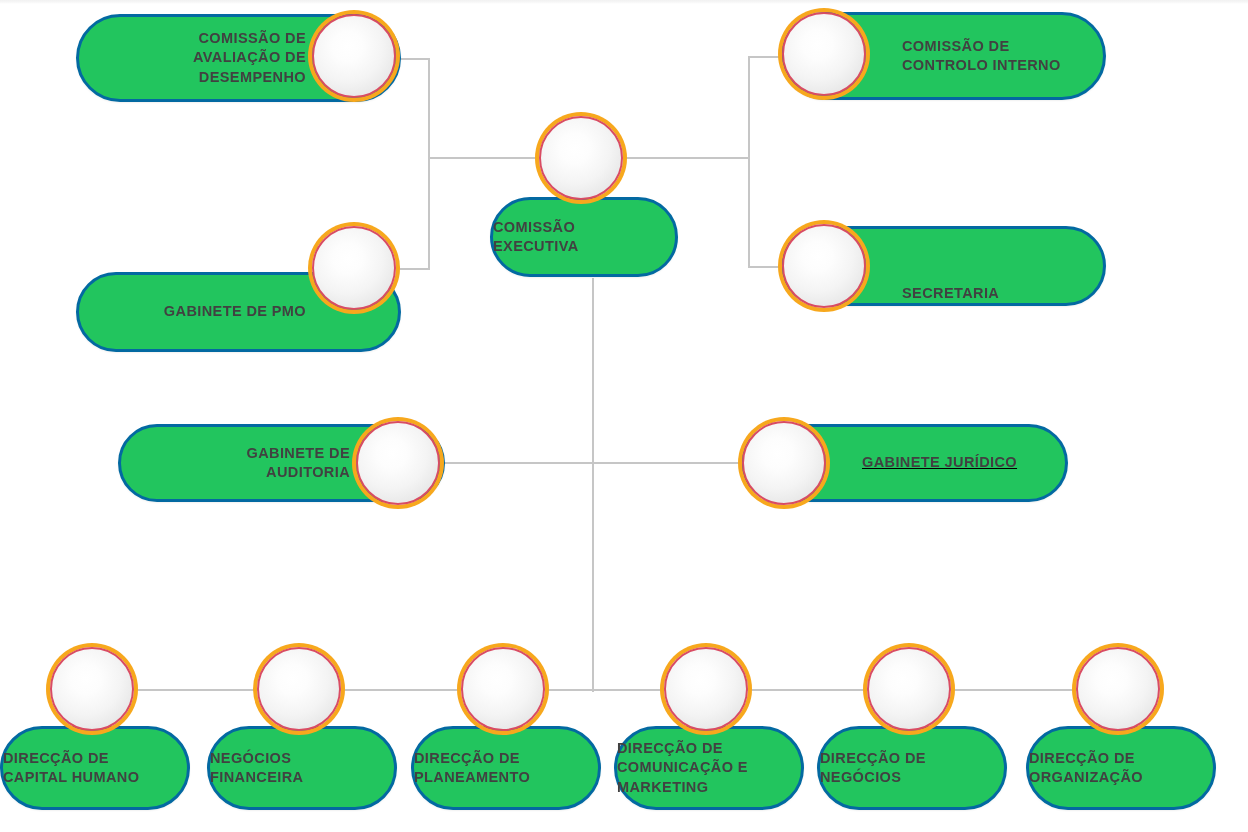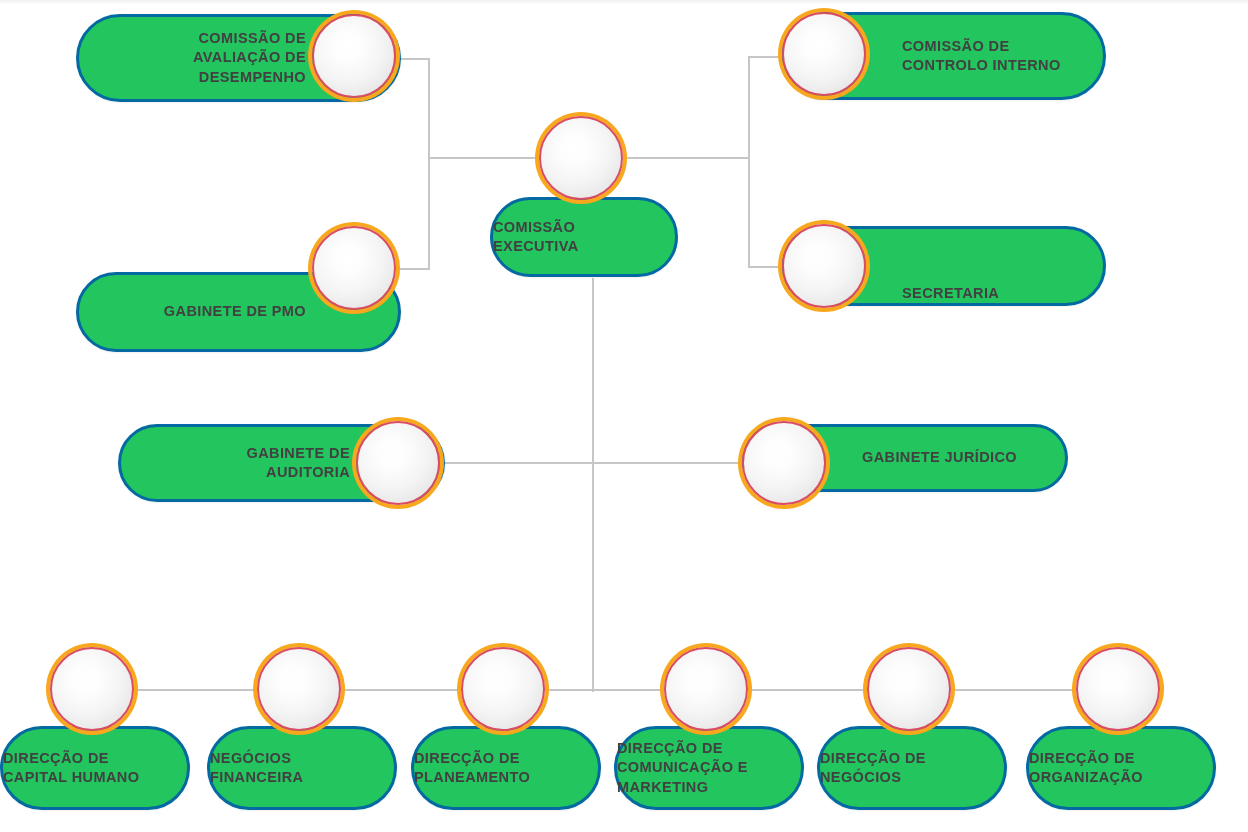--- a/index.html
+++ b/index.html
@@ -146,21 +146,21 @@
 
   <div class="node">
     <div class="pill align-right" style="left:118px; top:424px; width:327px; height:78px;">
       <span class="label">GABINETE DE
 AUDITORIA</span>
     </div>
     <div class="sphere" style="left:356px; top:421px; width:84px; height:84px;"></div>
   </div>
 
   <div class="node">
-    <div class="pill align-left" style="left:741px; top:424px; width:327px; height:68px;">
+    <div class="pill align-left" style="left:741px; top:424px; width:327px; height:78px;text-decoration:underline;">
       <span class="label">GABINETE JURÍDICO</span>
     </div>
     <div class="sphere" style="left:742px; top:421px; width:84px; height:84px;"></div>
   </div>
 
   <div class="node">
     <div class="pill align-center" style="left:0px; top:726px; width:190px; height:84px;">
       <span class="label">DIRECÇÃO DE
 CAPITAL HUMANO</span>
     </div>

